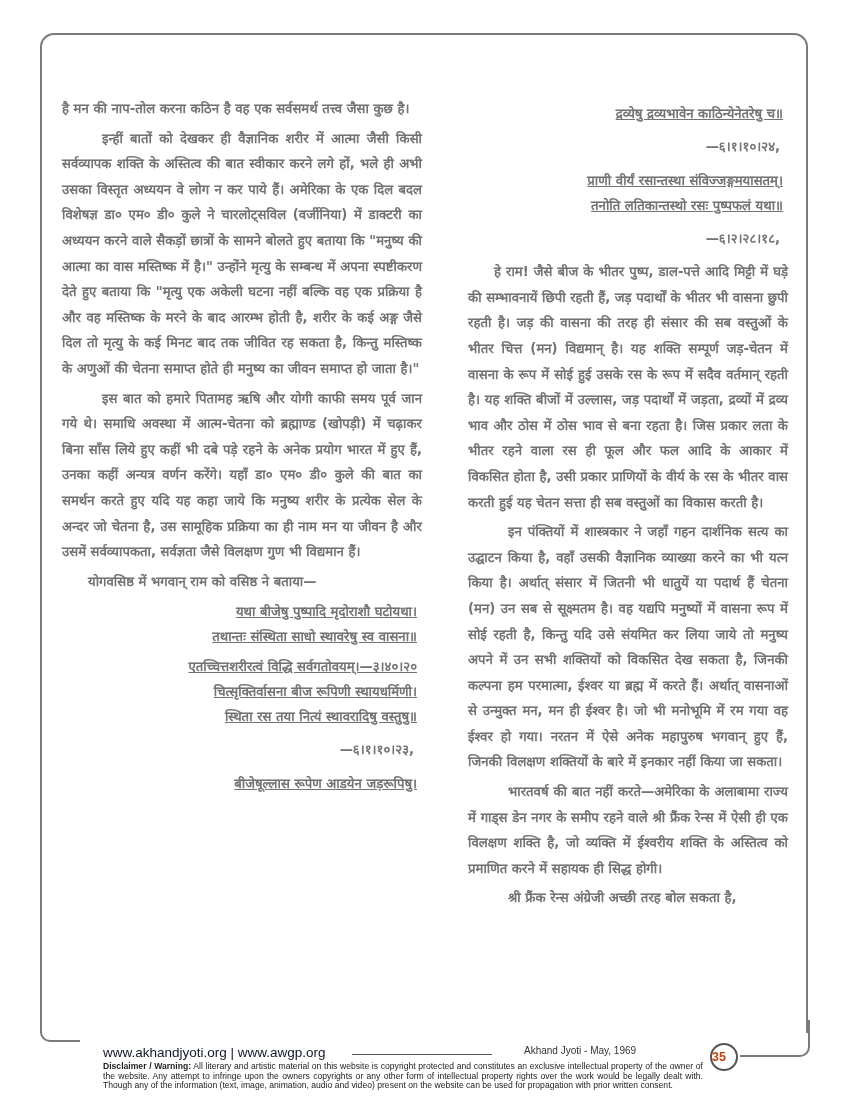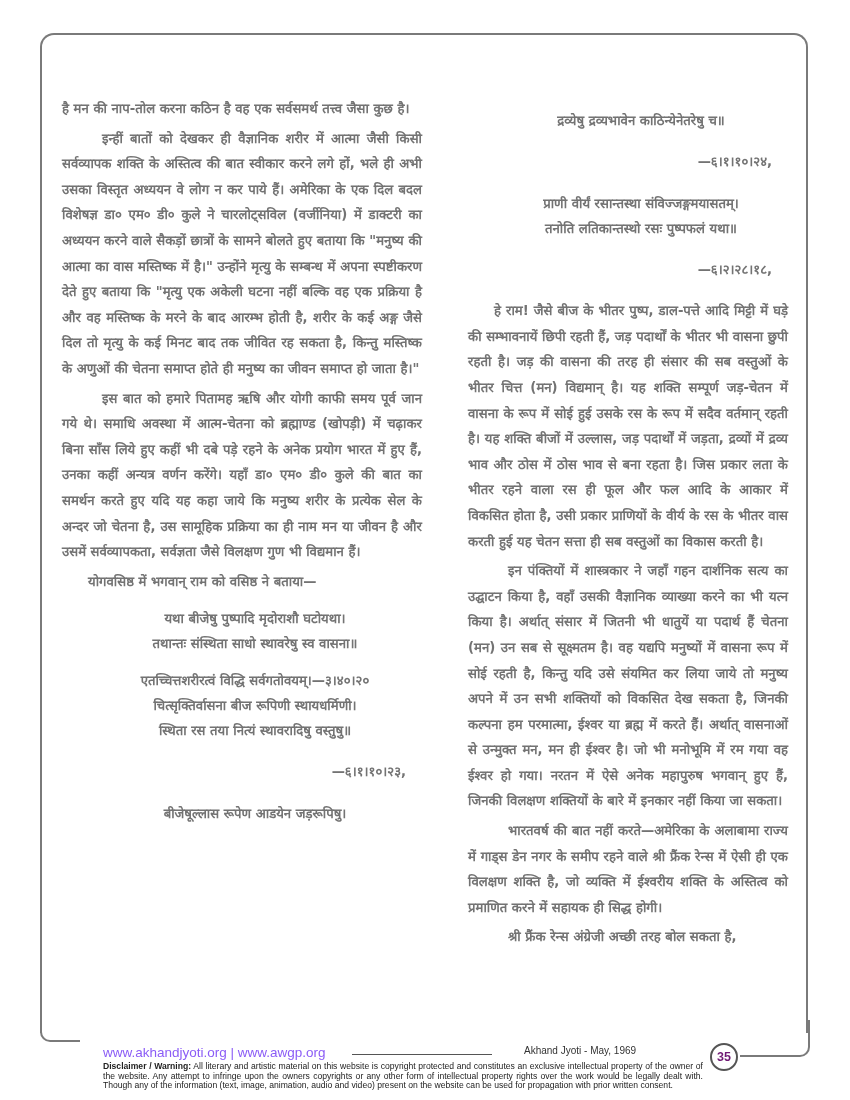--- a/index.html
+++ b/index.html
@@ -23,36 +23,36 @@
       border-radius: 0 0 10px 0; box-sizing: border-box;
     }
     .col {
       position: absolute; top: 96px; font-weight: bold; font-size: 13.2px; line-height: 25.6px;
       text-align: justify; color: #737373;
     }
     .col-left { left: 62px; width: 360px; }
     .col-right { left: 468px; width: 320px; }
     .para { margin: 0 0 4px 0; text-indent: 0; }
     .indent { text-indent: 40px; }
-    .verse { padding-left: 26px; margin: 12px; line-height: 25px; text-align: center; }
-    .ref { text-align: right; margin: 16px; }
+    .verse { padding-left: 26px; margin: 5px; line-height: 25px; text-align: right; text-decoration: underline; }
+    .ref { text-align: right; margin: 8px; }
     .line { display: block; }
     .footer-links {
       position: absolute; left: 103px; top: 1045px; font-family: "Liberation Sans", sans-serif;
-      font-size: 13.5px; color: #8b5cf6; white-space: nowrap;
+      font-size: 13.5px; color: #0f172a; white-space: nowrap;
     }
     .footer-rule1 { position: absolute; left: 352px; top: 1054px; width: 140px; border-top: 1px solid #555; }
     .footer-mag {
       position: absolute; left: 524px; top: 1045px; font-family: "Liberation Sans", sans-serif;
       font-size: 10px; color: #333; white-space: nowrap;
     }
     .page-num {
       position: absolute; left: 710px; top: 1043px; width: 24px; height: 24px; border: 2px solid #555;
       border-radius: 50%; font-family: "Liberation Sans", sans-serif; font-weight: bold; font-size: 12.5px;
-      line-height: 24px; text-align: center; color: #701a75; background: #fff;
+      line-height: 24px; color: #c2410c; background: #fff;
     }
     .disclaimer {
       position: absolute; left: 103px; top: 1062px; width: 600px; font-family: Liberation Sans, sans-serif;
       font-size: 8.6px; line-height: 9.6px; color: #222; text-align: justify;
     }
     .disclaimer b { font-weight: bold; }
   </style>
 </head>
 <body>
 

